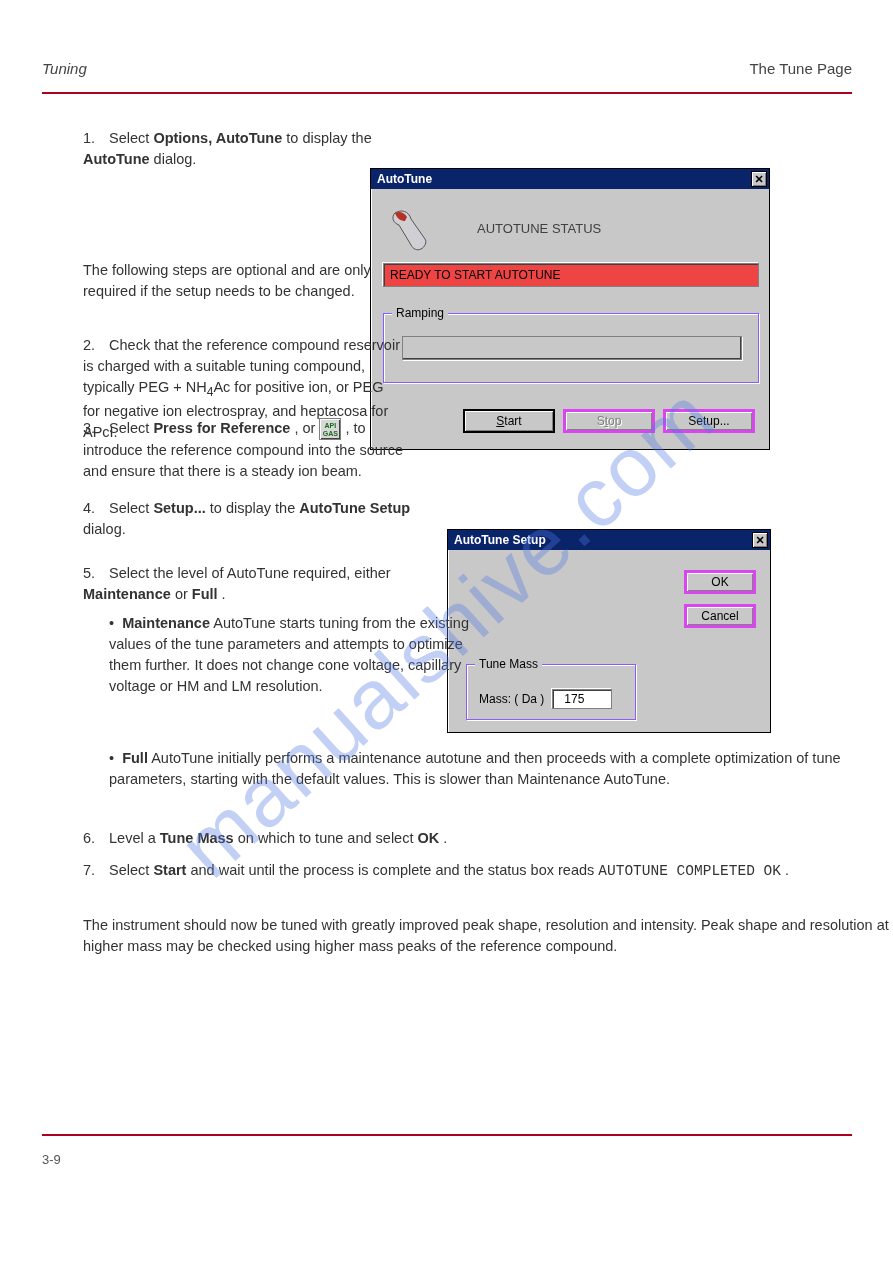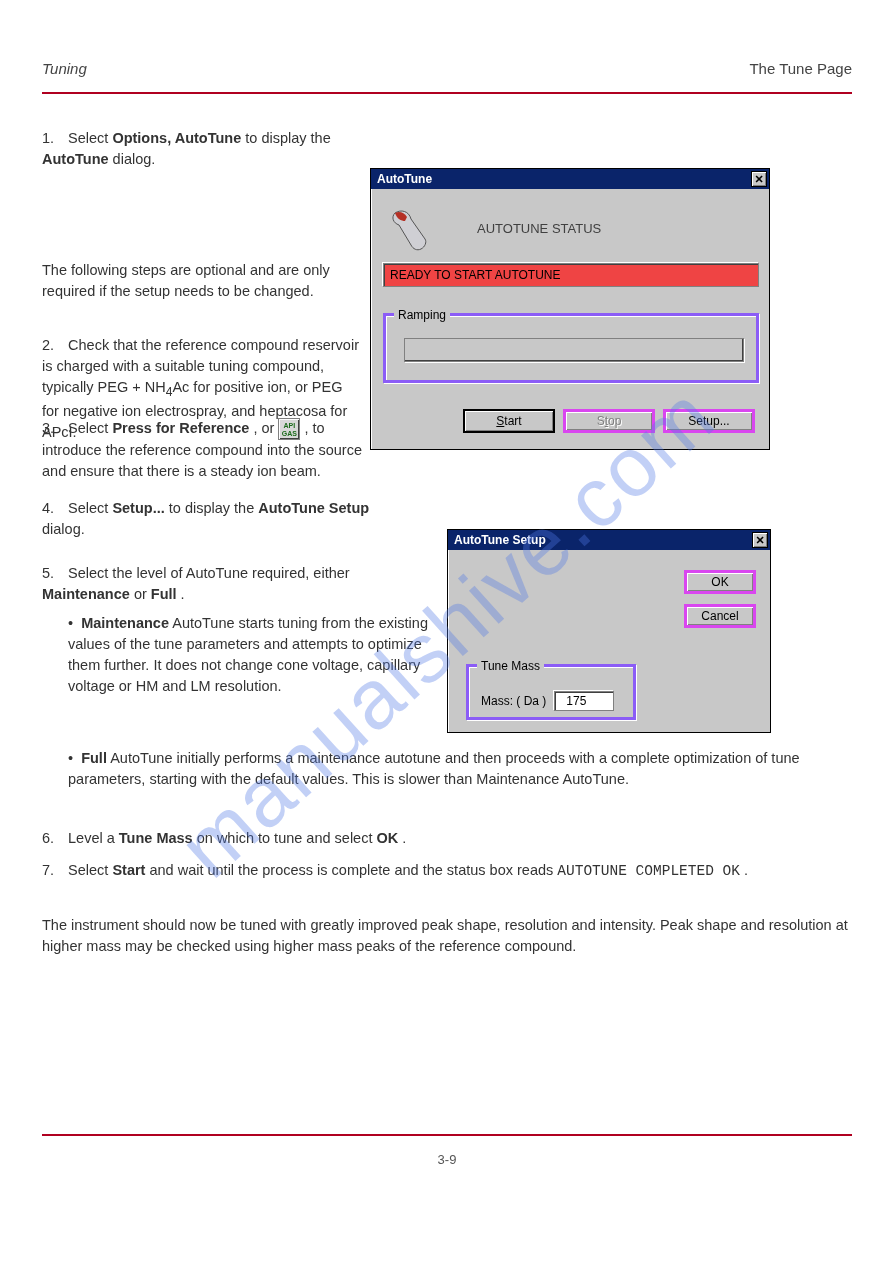--- a/index.html
+++ b/index.html
@@ -28,25 +28,25 @@
   .rule-top { top: 92px; }
   .rule-bottom { top: 1134px; }
   .header {
     position: absolute; top: 60px; left: 0; width: 100%;
     font-size: 15px; color: #444;
   }
   .header .left { position: absolute; left: 0; font-style: italic; }
   .header .right { position: absolute; right: 0; }
   .pagenum {
     position: absolute; top: 1152px; left: 0; width: 100%;
-    text-align: center; font-size: 13px; color: #555;
-  }
-
-  
-  .body-text { position: absolute; font-size: 14.5px; line-height: 1.45; color: #333; }
+    font-size: 13px; color: #555;
+  }
+
+  
+  .body-text { position: absolute; font-size: 14.5px; line-height: 1.45; color: #333; margin-left: 41px; }
   .step-num { display: inline-block; width: 22px; }
 
   
   .dlg {
     position: absolute;
     background: #c8c8c8;
     border: 1px solid #000;
     box-shadow: 1px 1px 0 #fff inset;
     font-family: "MS Sans Serif", Tahoma, Arial, sans-serif;
     font-size: 12px;
@@ -83,21 +83,21 @@
     font-family: inherit;
     display: inline-flex;
     align-items: center;
     justify-content: center;
     cursor: pointer;
   }
   .win-btn.default { border: 2px solid #000; }
   .win-btn.disabled { color: #808080; text-shadow: 1px 1px 0 #fff; cursor: default; }
   .groupbox {
     position: absolute;
-    border: 3px solid #8b5cf6;
+    border: 1px solid #8b5cf6;
     box-shadow: 1px 1px 0 #fff inset, 1px 1px 0 #fff;
     background: #c8c8c8;
   }
   .groupbox-legend {
     position: absolute; top: -8px; left: 8px;
     background: #c8c8c8;
     padding: 0 4px;
     font-size: 12px;
   }
   .sunken-field {

